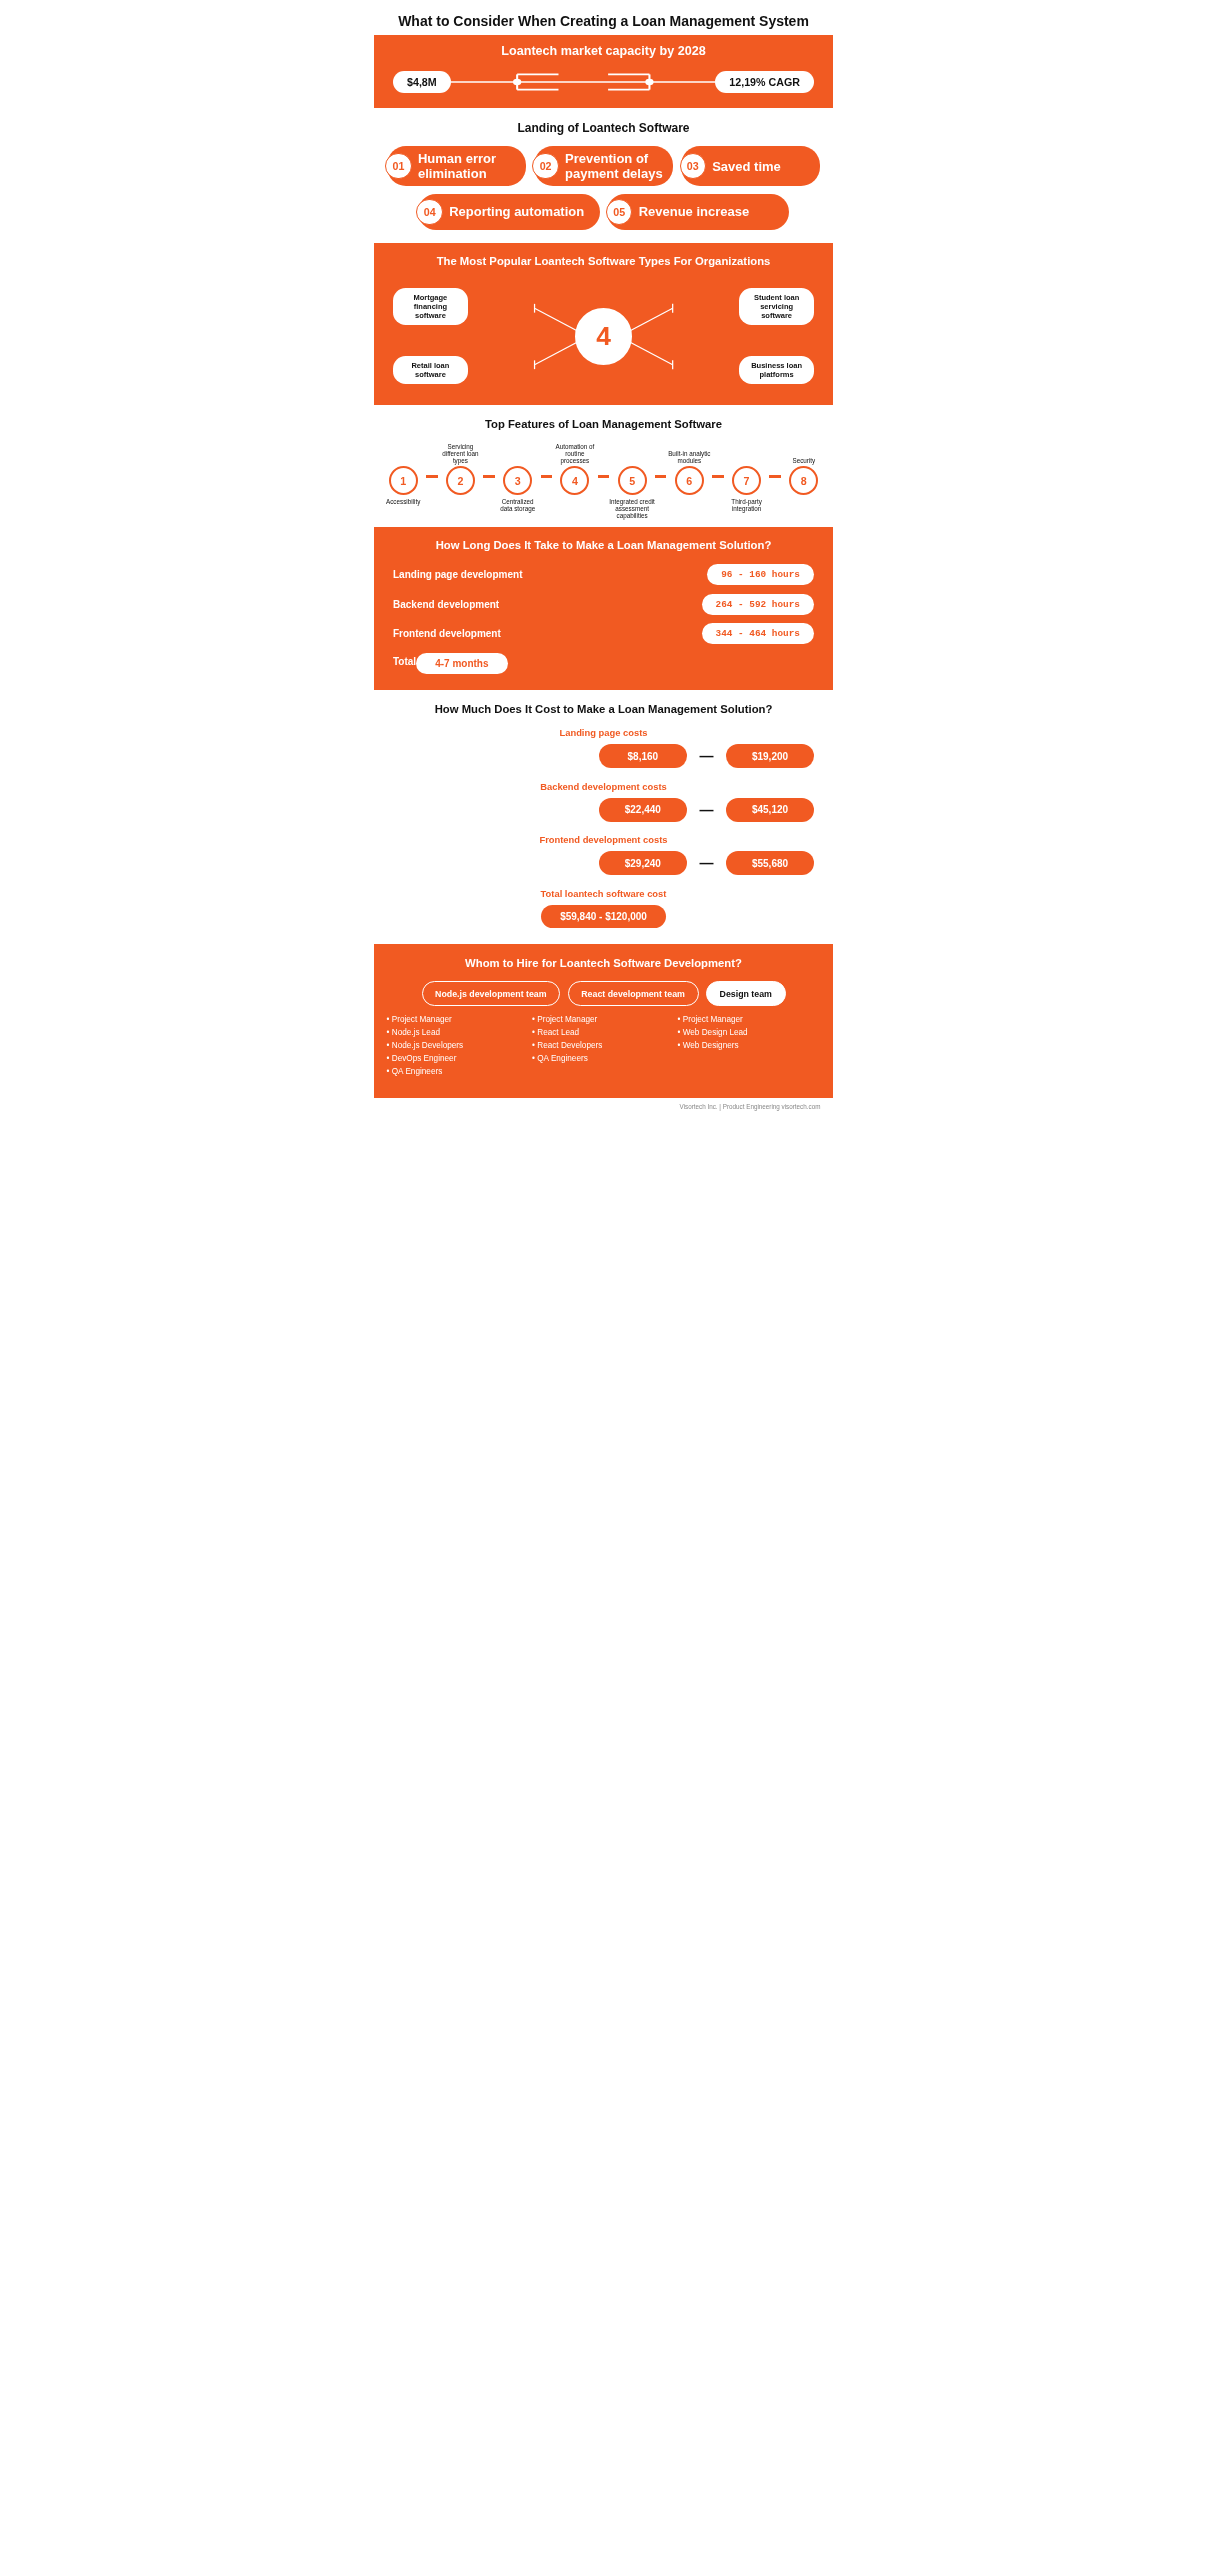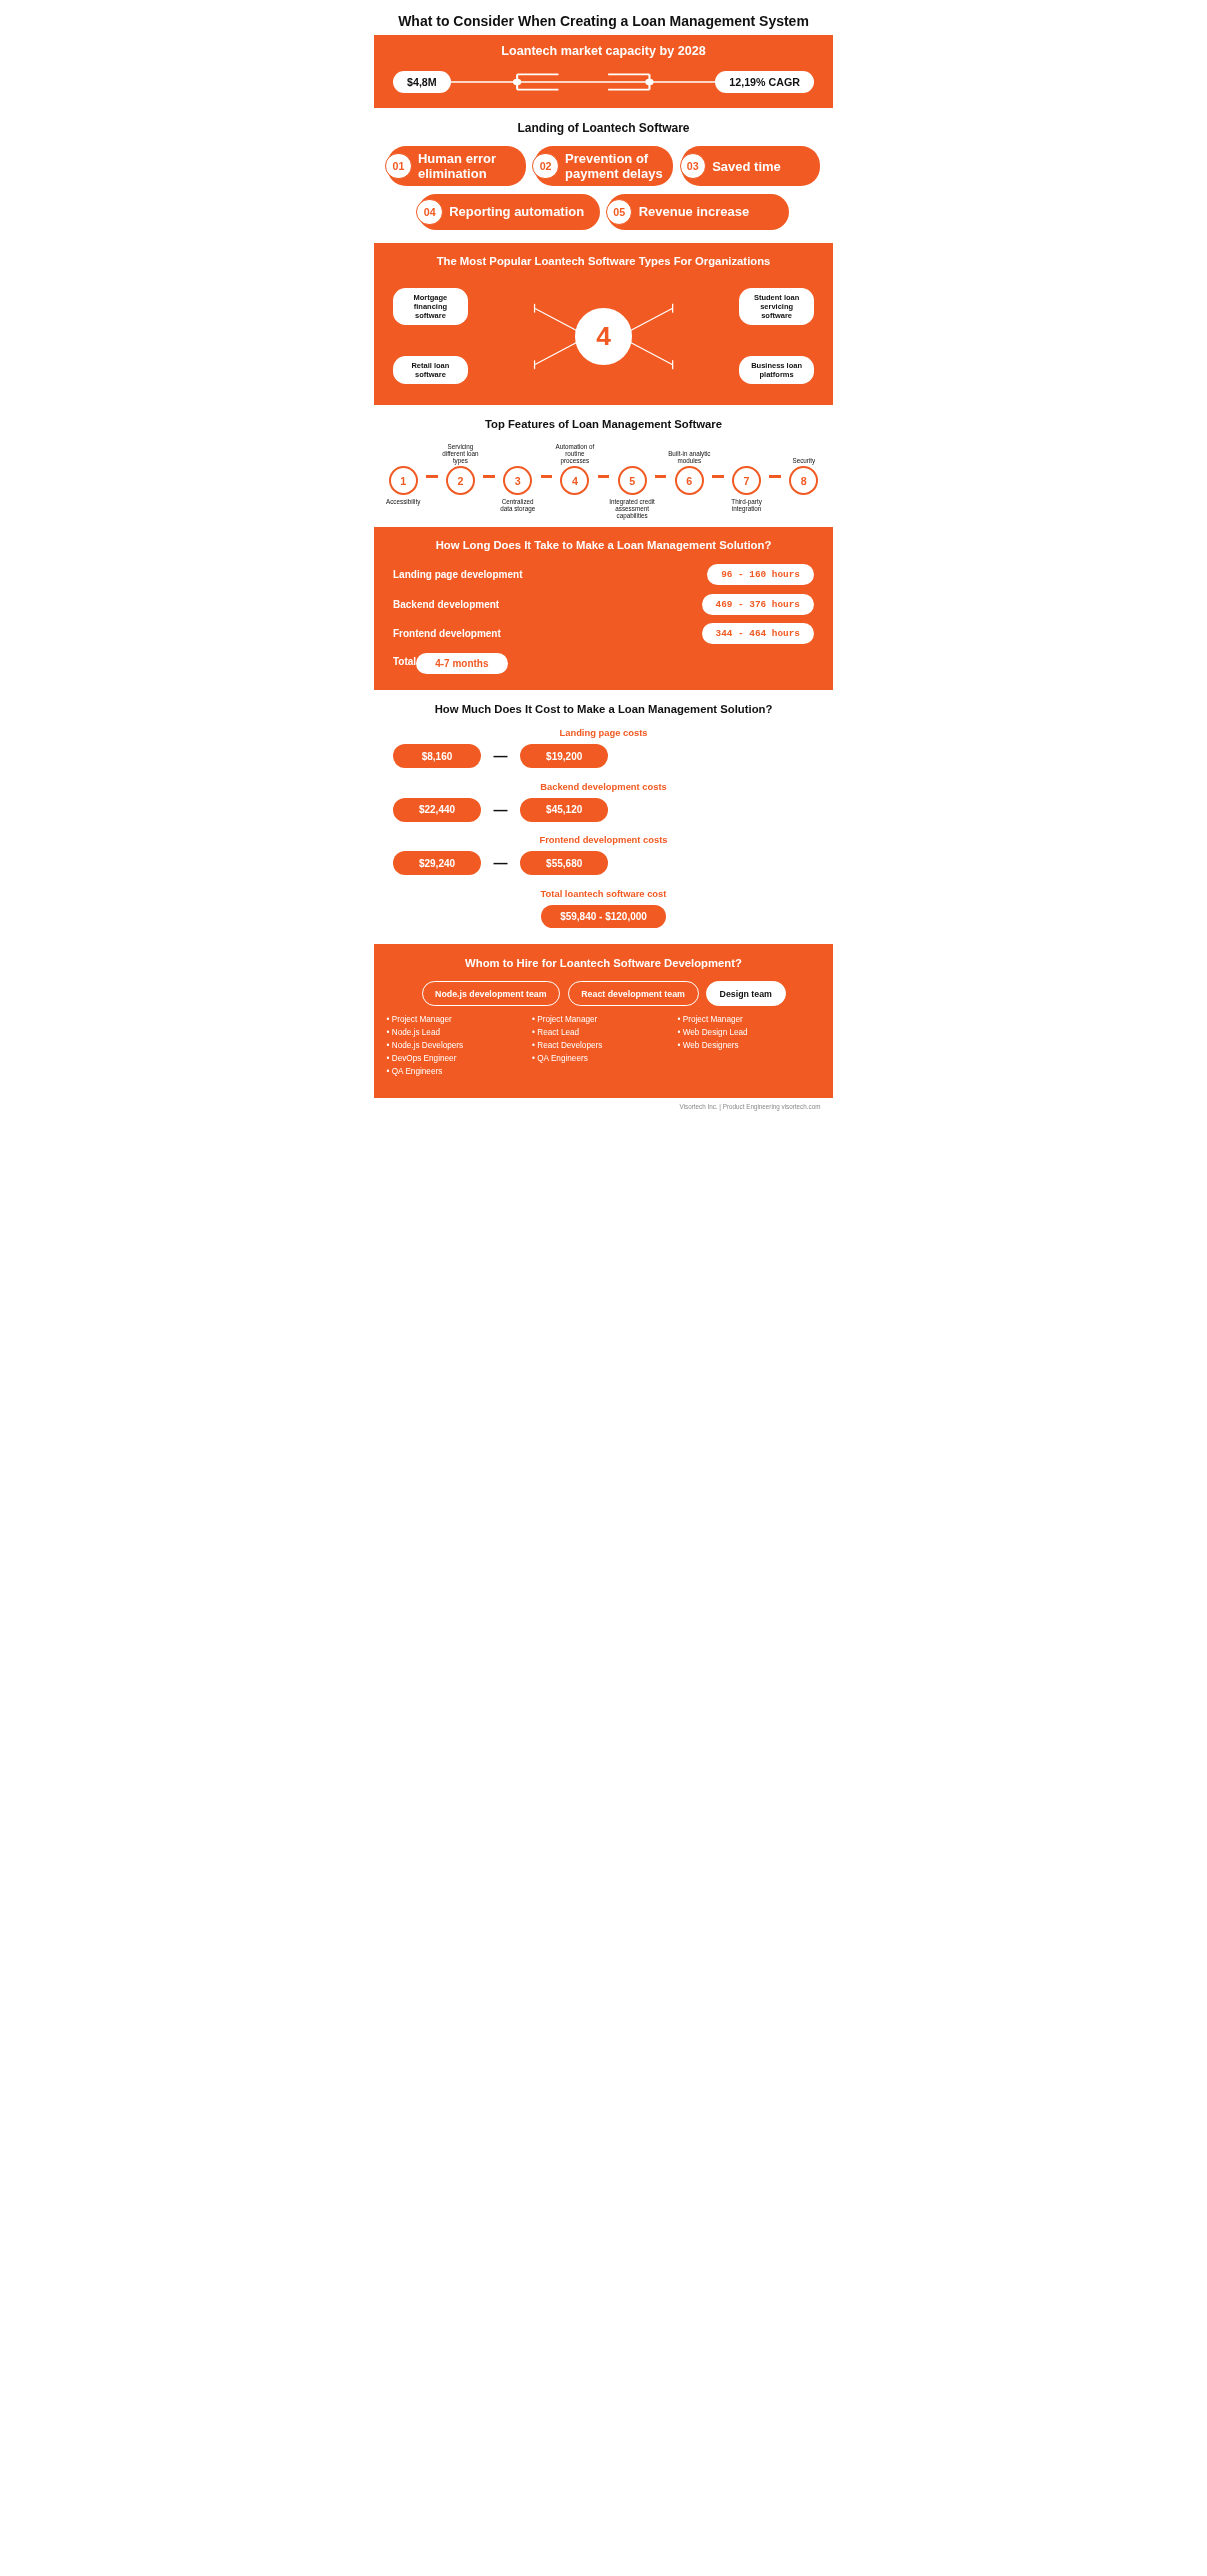--- a/index.html
+++ b/index.html
@@ -313,21 +313,21 @@
     .cost-group-title {
       text-align: center;
       font-size: 9.4px;
       font-weight: bold;
       color: #f15a22;
       margin-bottom: 6.3px;
     }
     .cost-row {
       display: flex;
       align-items: center;
-      justify-content: flex-start;
+      justify-content: flex-end;
       gap: 12.6px;
     }
     .cost-badge {
       background: #f15a22;
       border-radius: 15.7px;
       padding: 6.3px 19px;
       font-size: 10px;
       font-weight: bold;
       color: #fff;
       min-width: 88px;
@@ -571,21 +571,21 @@
 </div>
 
 <div class="howlong-section">
   <div class="howlong-title">How Long Does It Take to Make a Loan Management Solution?</div>
   <div class="howlong-row">
     <div class="howlong-label">Landing page development</div>
     <div class="howlong-badge">96 - 160 hours</div>
   </div>
   <div class="howlong-row">
     <div class="howlong-label">Backend development</div>
-    <div class="howlong-badge">469 - 376 hours</div>
+    <div class="howlong-badge">264 - 592 hours</div>
   </div>
   <div class="howlong-row">
     <div class="howlong-label">Frontend development</div>
     <div class="howlong-badge">344 - 464 hours</div>
   </div>
   <div class="howlong-total-row">
     <div class="howlong-total-label">Total</div>
     <div class="howlong-total-badge">4-7 months</div>
   </div>
 </div>

